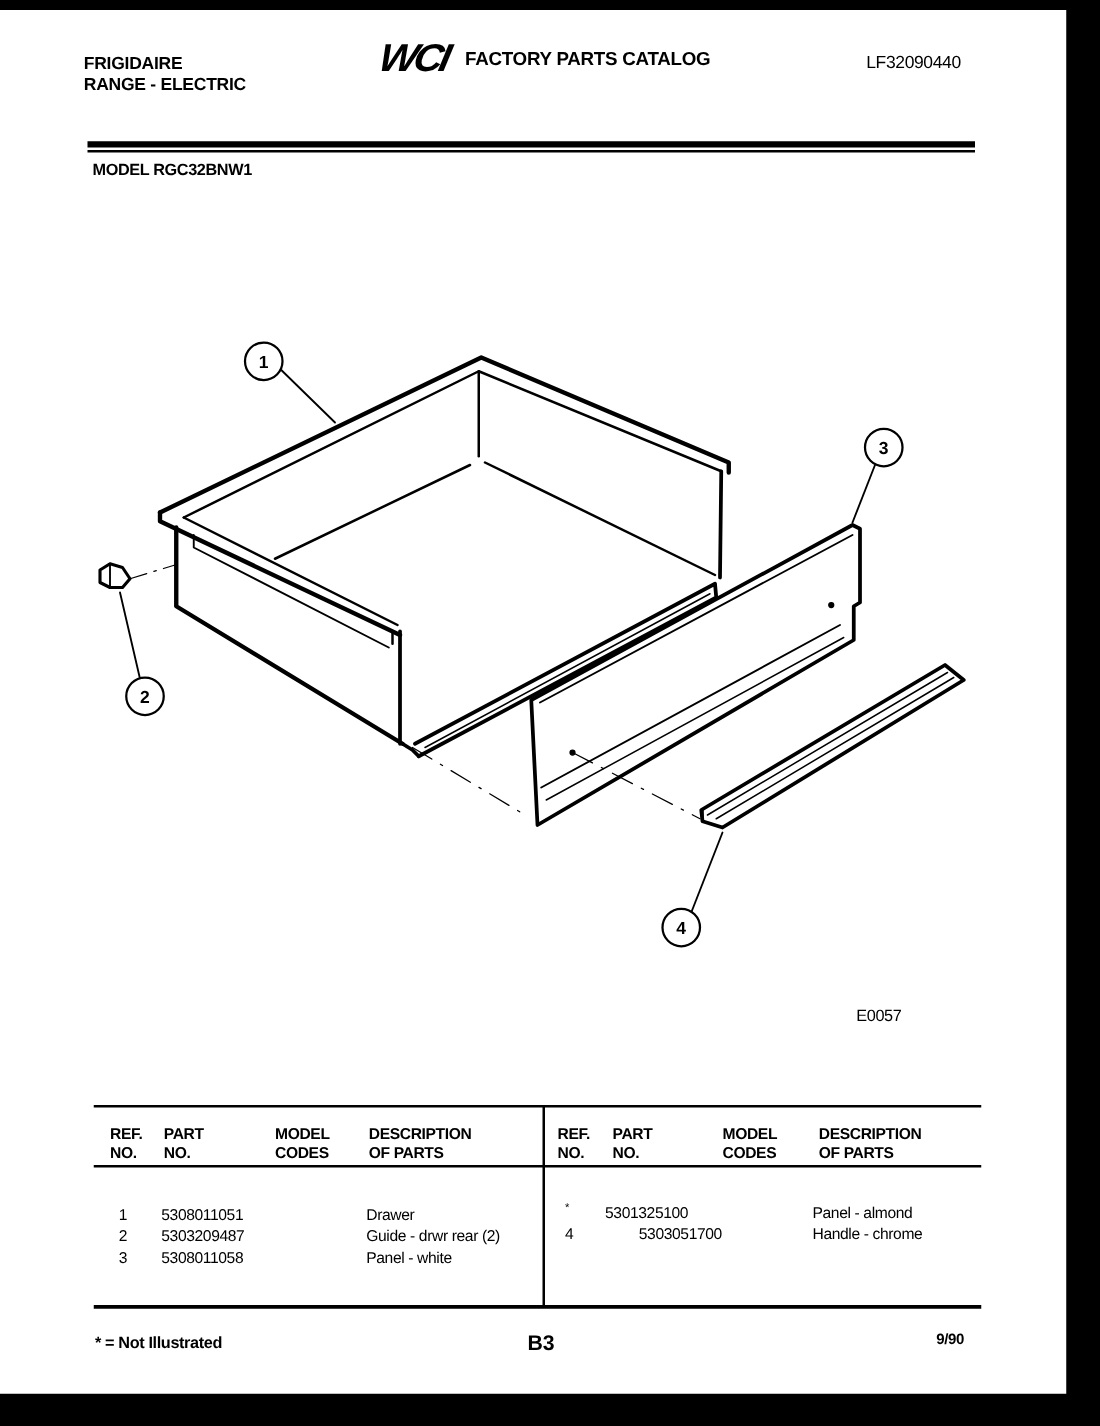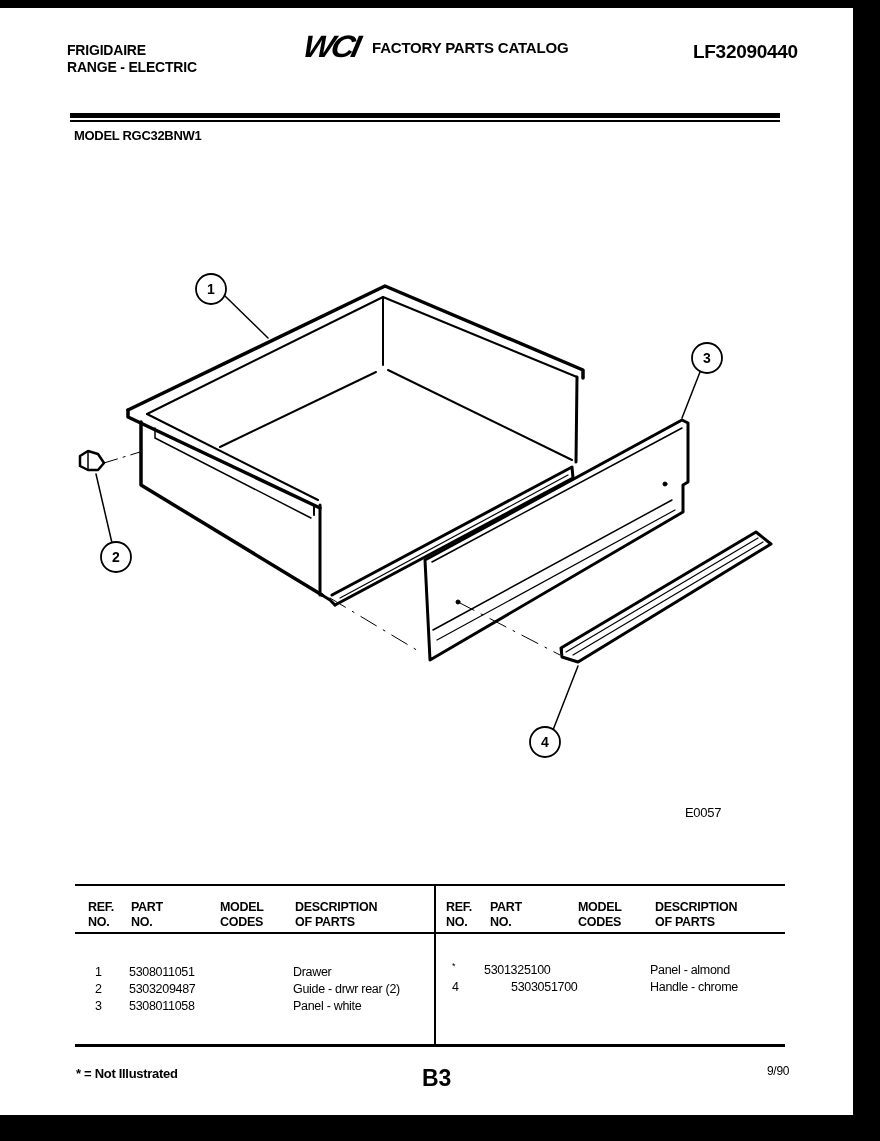--- a/index.html
+++ b/index.html
@@ -4,35 +4,35 @@
 <style>
   html, body { margin:0; padding:0; }
   body { width:880px; height:1141px; position:relative; background:#000; overflow:hidden;
          font-family:"Liberation Sans", "DejaVu Sans", sans-serif; color:#000; }
   .page { position:absolute; left:0; top:8px; width:853px; height:1107px; background:#fff; }
   .abs { position:absolute; }
   .hdr-left { left:67px; top:42px; font-size:14px; line-height:17px; font-weight:bold; letter-spacing:-0.2px; }
   .logo { left:305px; top:32px; font-size:31px; font-weight:bold; font-style:italic; letter-spacing:-3px;
           transform:skewX(-12deg) scaleX(1.05); line-height:30px; }
   .catalog-title { left:372px; top:39px; font-size:15px; font-weight:bold; letter-spacing:-0.2px; }
-  .catalog-num { left:693px; top:41px; font-size:19px; font-weight:bold; letter-spacing:-0.3px; }
+  .catalog-num { left:693px; top:41px; font-size:14px; font-weight:normal; letter-spacing:-0.3px; }
   .rule-thick { left:70px; top:113px; width:710px; height:5px; background:#000; }
   .rule-thin { left:70px; top:120px; width:710px; height:2px; background:#000; }
   .model { left:74px; top:128px; font-size:13px; font-weight:bold; letter-spacing:-0.3px; }
   .illus { left:0; top:0; }
   .fig-code { left:685px; top:797px; font-size:13px; letter-spacing:-0.3px; }
   .tbl-top { left:75px; top:876px; width:710px; height:2px; background:#000; }
   .tbl-hdr-line { left:75px; top:926px; width:710px; height:2px; background:#000; }
   .tbl-bot { left:75px; top:1036px; width:710px; height:3px; background:#000; }
   .tbl-div { left:434px; top:876px; width:2px; height:162px; background:#000; }
   .th { font-size:12.5px; font-weight:bold; line-height:15px; letter-spacing:-0.3px; }
   .td { font-size:12.5px; line-height:17px; letter-spacing:-0.3px; }
   .foot-note { left:76px; top:1066px; font-size:13px; font-weight:bold; letter-spacing:-0.3px; }
-  .page-id { left:422px; top:1066px; font-size:23px; font-weight:bold; }
-  .date { left:767px; top:1064px; font-size:12px; font-weight:normal; letter-spacing:-0.3px; }
+  .page-id { left:422px; top:1066px; font-size:17px; font-weight:bold; }
+  .date { left:749px; top:1064px; font-size:12px; font-weight:bold; letter-spacing:-0.3px; }
   .callout { font-size:14px; font-weight:bold; }
 </style>
 </head>
 <body>
 
 <div class="page">
 
   <div class="abs hdr-left" style="top:34px;">
     <div>FRIGIDAIRE</div>
     <div>RANGE - ELECTRIC</div>

